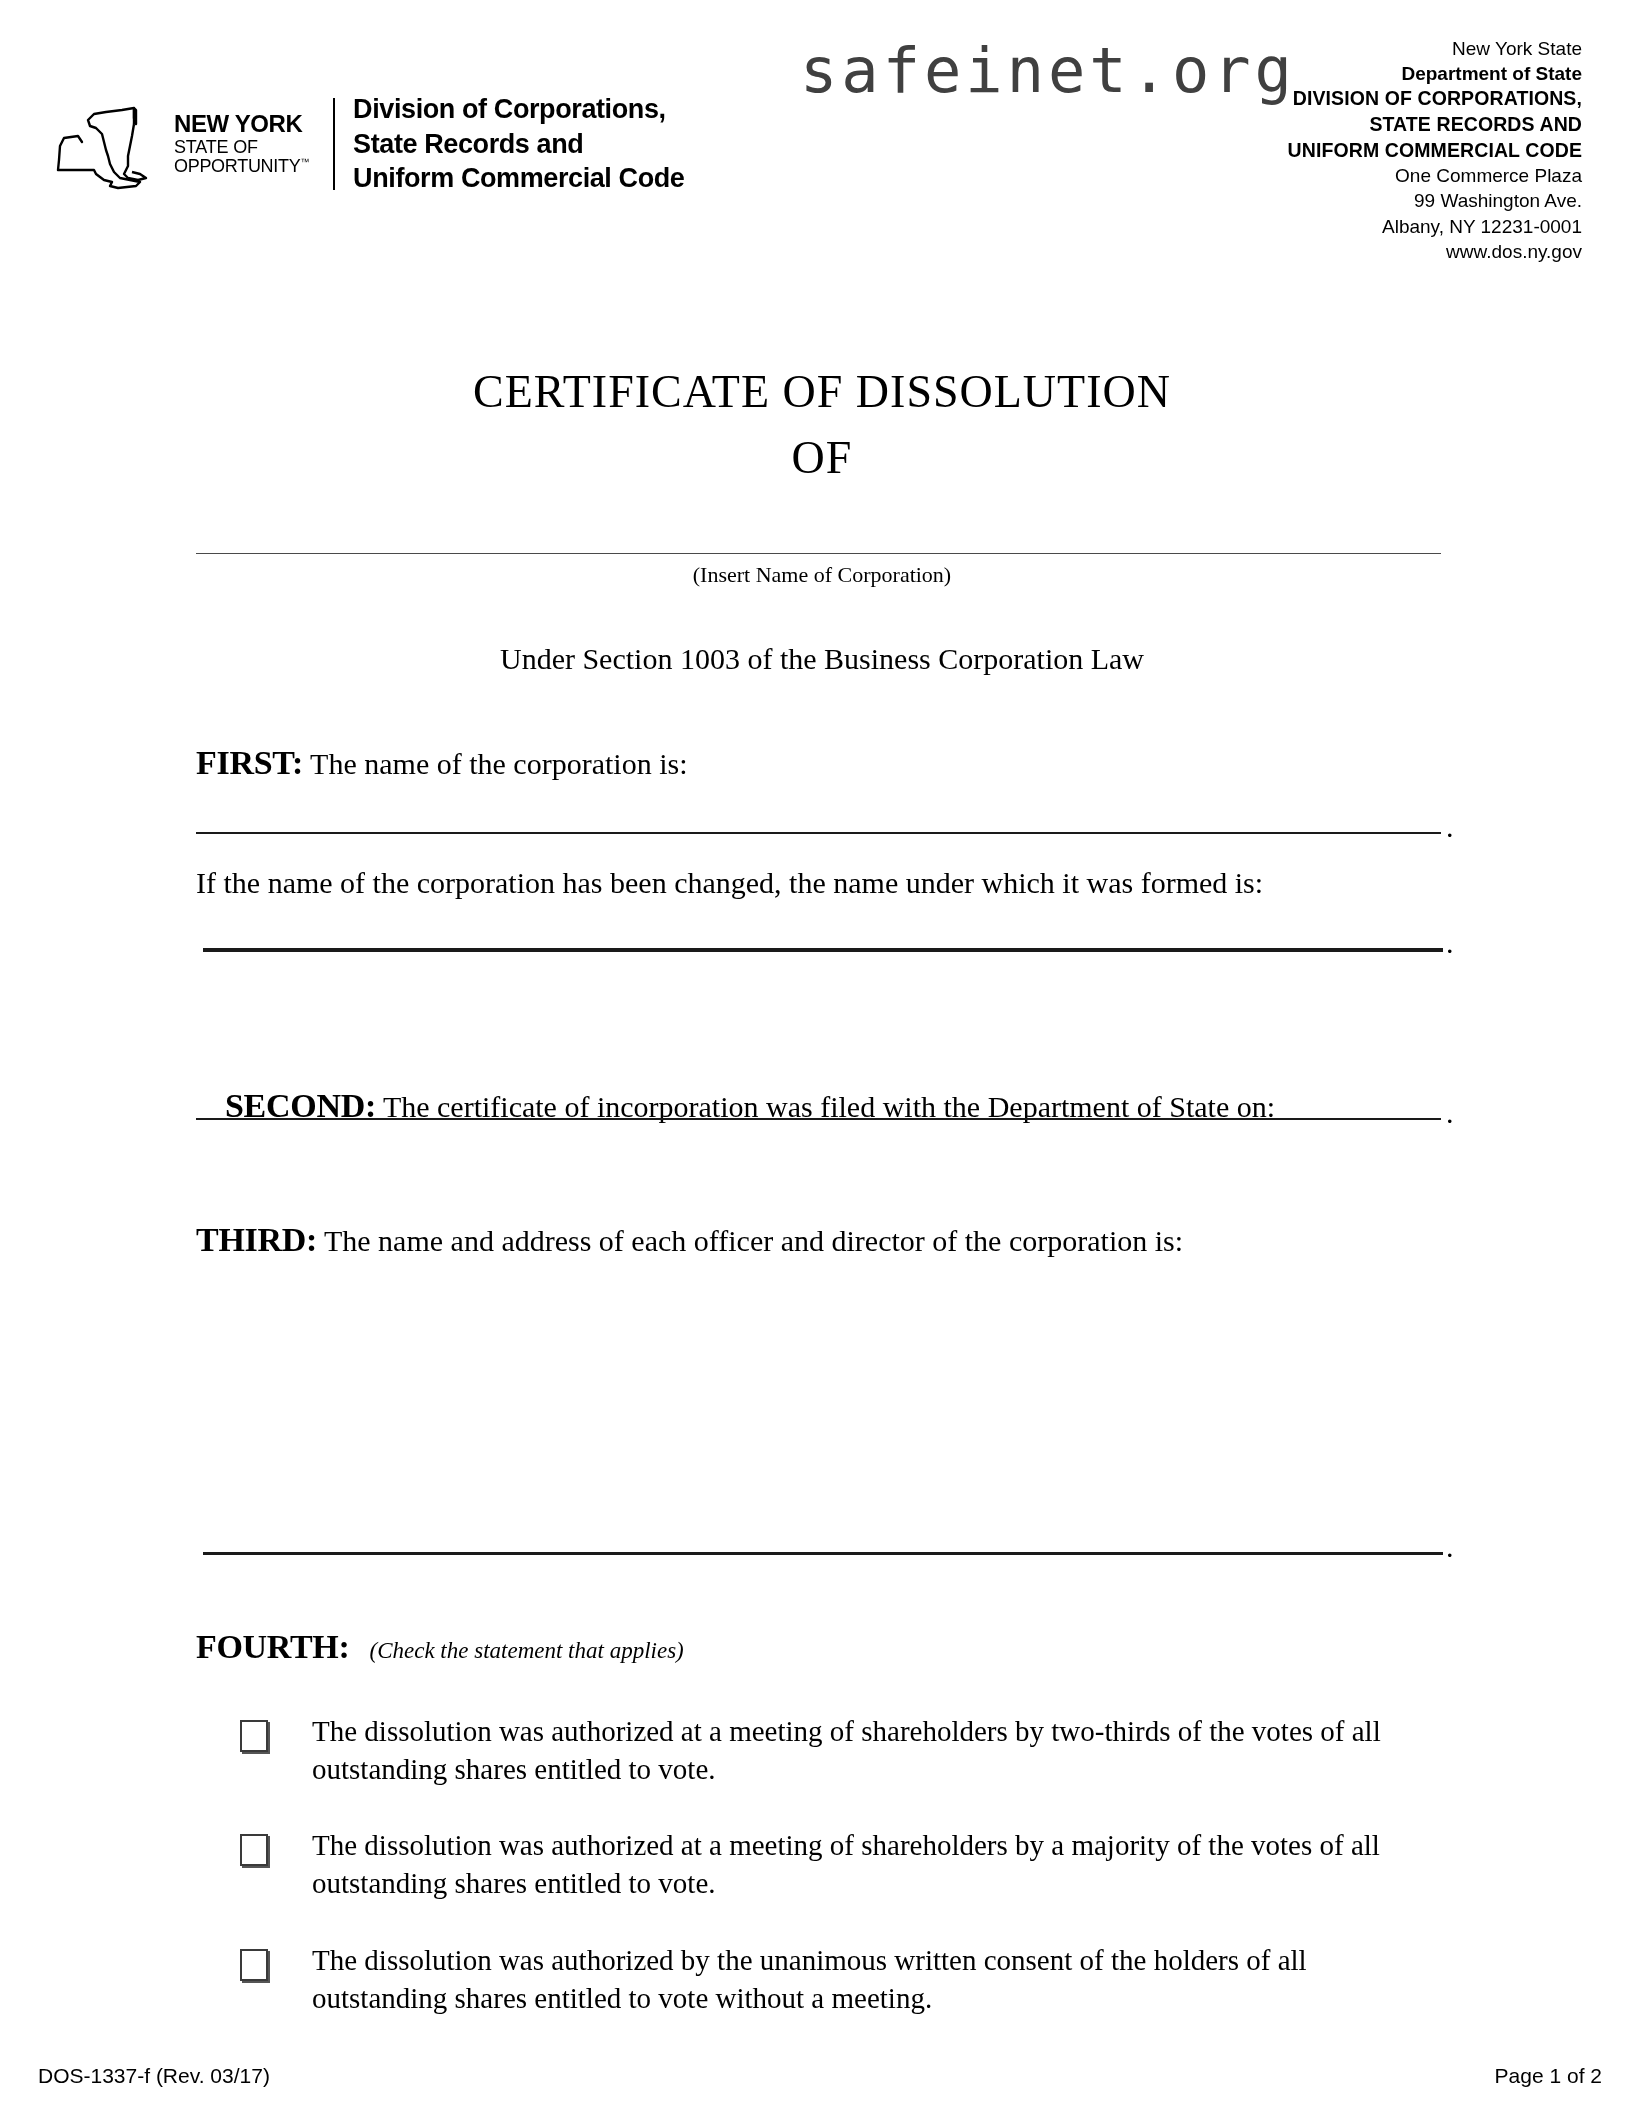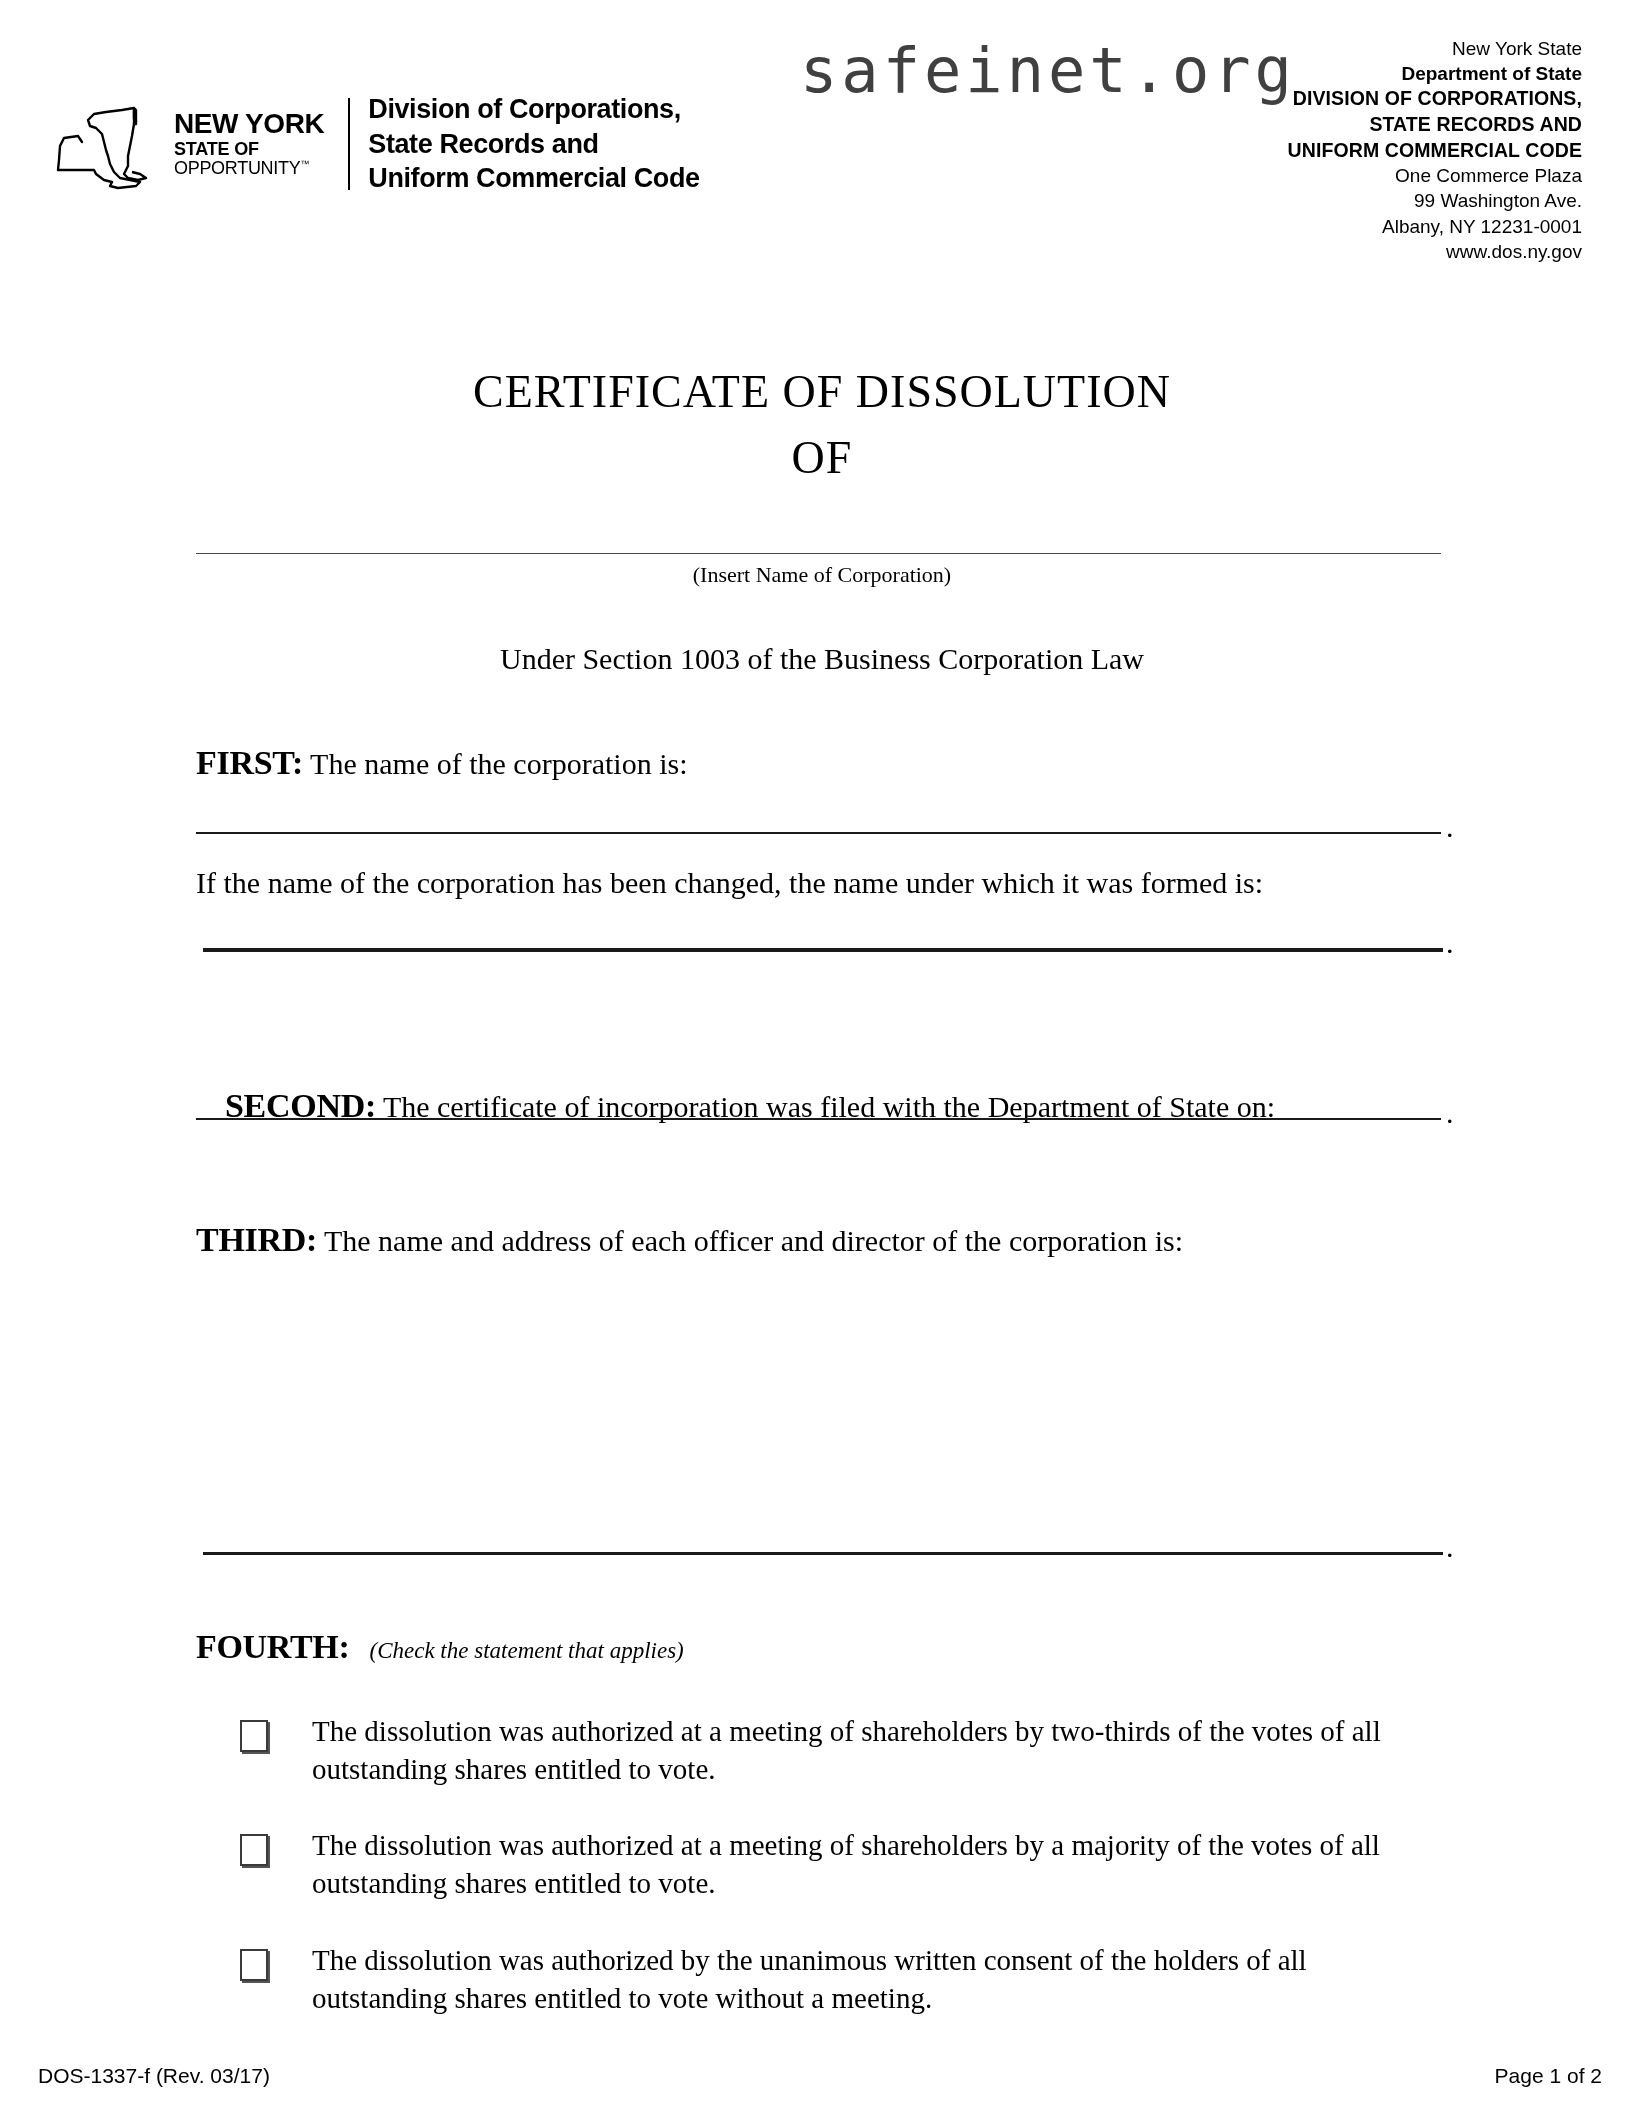--- a/index.html
+++ b/index.html
@@ -38,28 +38,28 @@
     width: 148px;
     height: 100px;
     flex: 0 0 auto;
   }
   #ny-wordmark {
     margin-left: -22px;
     line-height: 1;
     font-family: "Liberation Sans", sans-serif;
   }
   #ny-wordmark .nyw-1 {
-    font-size: 28px;
+    font-size: 24px;
     font-weight: bold;
     letter-spacing: -0.4px;
     display: block;
   }
   #ny-wordmark .nyw-2 {
     font-size: 18px;
-    font-weight: bold;
+    font-weight: normal;
     display: block;
     margin-top: 2px;
     letter-spacing: -0.2px;
   }
   #ny-wordmark .nyw-3 {
     font-size: 18px;
     font-weight: normal;
     display: block;
     margin-top: 1px;
     letter-spacing: -0.3px;

